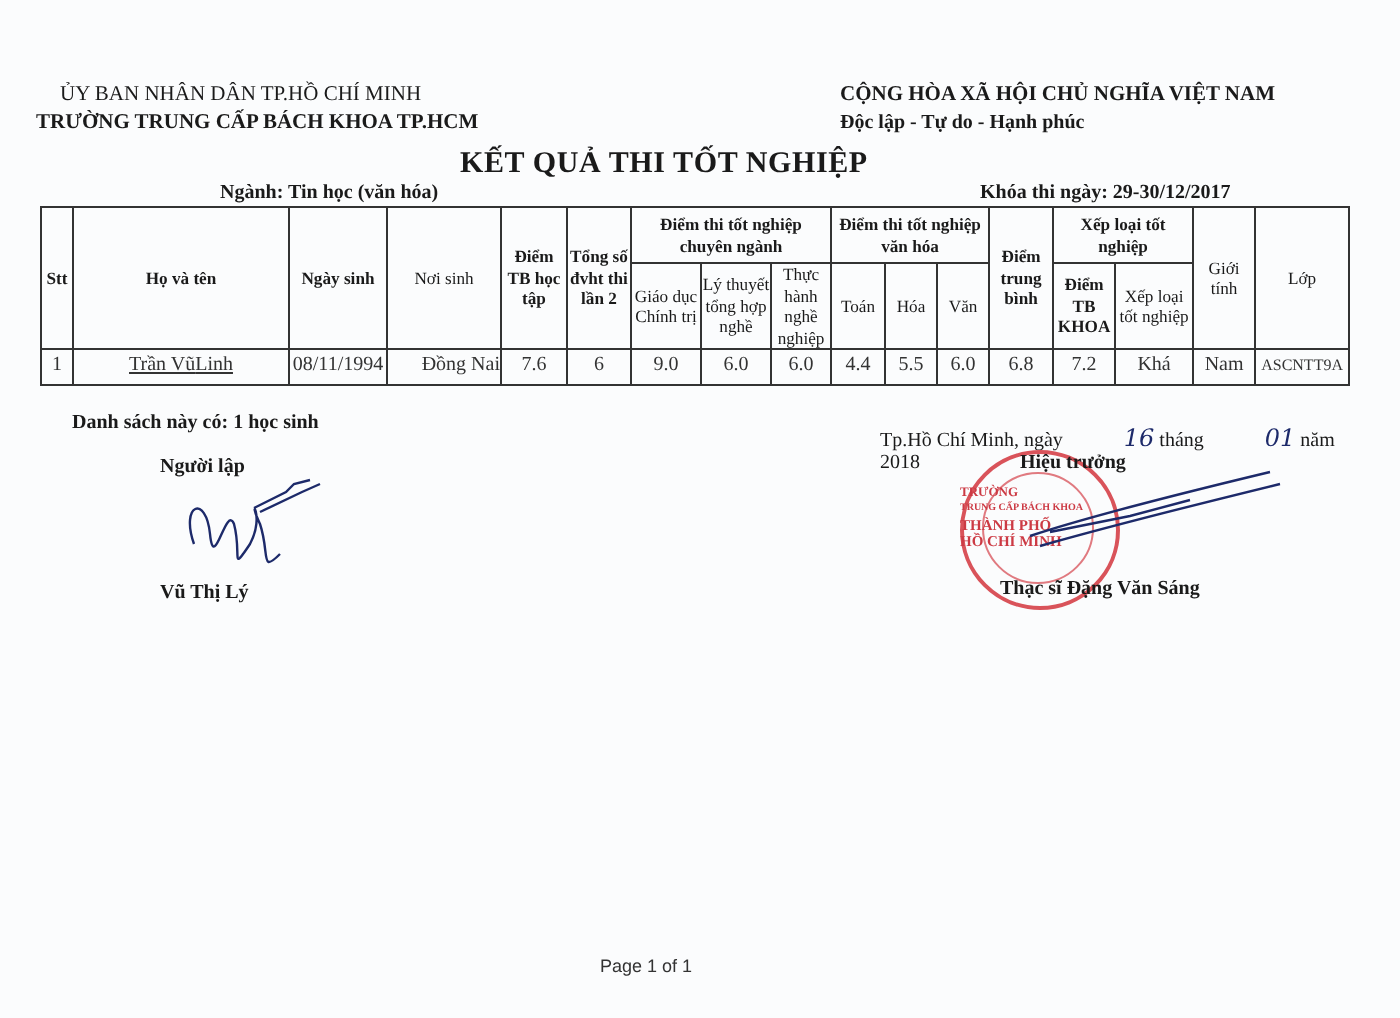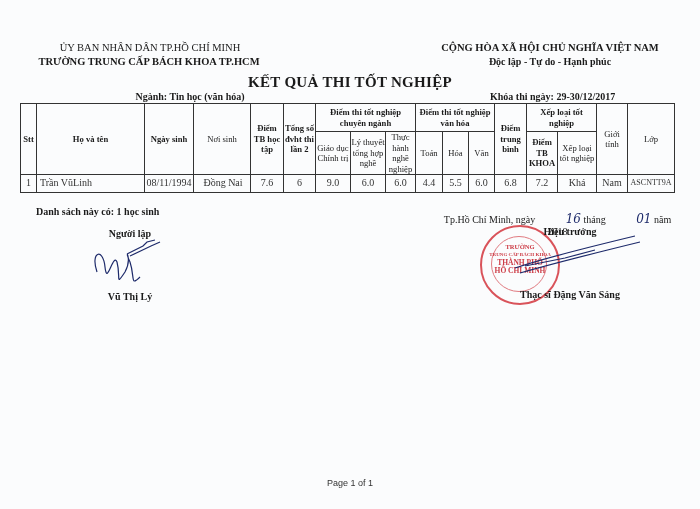--- a/index.html
+++ b/index.html
@@ -1,33 +1,33 @@
 <!DOCTYPE html>
 <html><head>
 <meta charset="utf-8">
 <style>
   html, body { margin:0; padding:0; }
   body { width:700px; height:509px; background:#fbfcfd; position:relative; overflow:hidden;
          font-family:"Liberation Serif", "DejaVu Serif", serif; color:#1a1a1a; }
   .abs { position:absolute; }
-  .center { text-align:center; }
+  .center { }
   .hdr-left-1 { left:30px; top:42px; width:240px; font-size:10.5px; }
   .hdr-left-2 { left:18px; top:56px; width:262px; font-size:10.5px; font-weight:bold; }
   .hdr-right-1 { left:420px; top:42px; width:260px; font-size:10.5px; font-weight:bold; }
   .hdr-right-2 { left:420px; top:56px; width:260px; font-size:10px; font-weight:bold; }
   .title { left:230px; top:74px; width:240px; font-size:15px; font-weight:bold; letter-spacing:0.3px; }
   .nganh { left:110px; top:91px; width:160px; font-size:10px; font-weight:bold; }
   .khoa { left:490px; top:91px; width:190px; font-size:10px; font-weight:bold; }
 
   table.grid { position:absolute; left:20px; top:103px; width:654px; border-collapse:collapse; table-layout:fixed; }
   table.grid td, table.grid th { border:1px solid #333; padding:0; font-size:8.6px; line-height:10.5px; text-align:center; vertical-align:middle; }
   table.grid th { font-weight:bold; }
   table.grid th.light { font-weight:normal; }
   table.grid tr.data td { font-size:10px; height:17px; color:#333; }
-  .name-cell { display:flex; justify-content:flex-start; padding:0 3px !important; }
+  .name-cell { display:flex; justify-content:center; padding:0 3px !important;text-decoration:underline; }
 
   .summary { left:20px; top:206px; font-size:10px; font-weight:bold;margin-left:16px; }
   .nguoilap { left:80px; top:228px; width:100px; font-size:10px; font-weight:bold; }
   .vuthily { left:80px; top:291px; width:100px; font-size:10px; font-weight:bold; }
   .place-date { left:440px; top:212px; width:235px; font-size:10px; }
   .hand { font-family:"DejaVu Serif", serif; font-style:italic; color:#1d2a6a; font-size:12px;margin-left:28px; }
   .hieutruong { left:510px; top:226px; width:120px; font-size:10px; font-weight:bold; }
   .thacsi { left:500px; top:289px; width:140px; font-size:10px; font-weight:bold; }
   .footer { left:300px; top:478px; width:100px; font-size:9px; font-family:"Liberation Sans", sans-serif; color:#333; }
   .stamp { left:480px; top:225px; width:76px; height:76px; border:2px solid #d9535a; border-radius:50%; }
@@ -93,21 +93,21 @@
   </tr>
   <tr class="data">
     <td>1</td>
     <td>
           <div class="name-cell">
             <span>Trần Vũ</span>
             <span>Linh</span>
           </div>
         </td>
     <td>08/11/1994</td>
-    <td style="text-align:center;padding-left:2px">Đồng Nai</td>
+    <td style="text-align:right;padding-left:2px">Đồng Nai</td>
     <td>7.6</td>
     <td>6</td>
     <td>9.0</td>
     <td>6.0</td>
     <td>6.0</td>
     <td>4.4</td>
     <td>5.5</td>
     <td>6.0</td>
     <td>6.8</td>
     <td>7.2</td>

